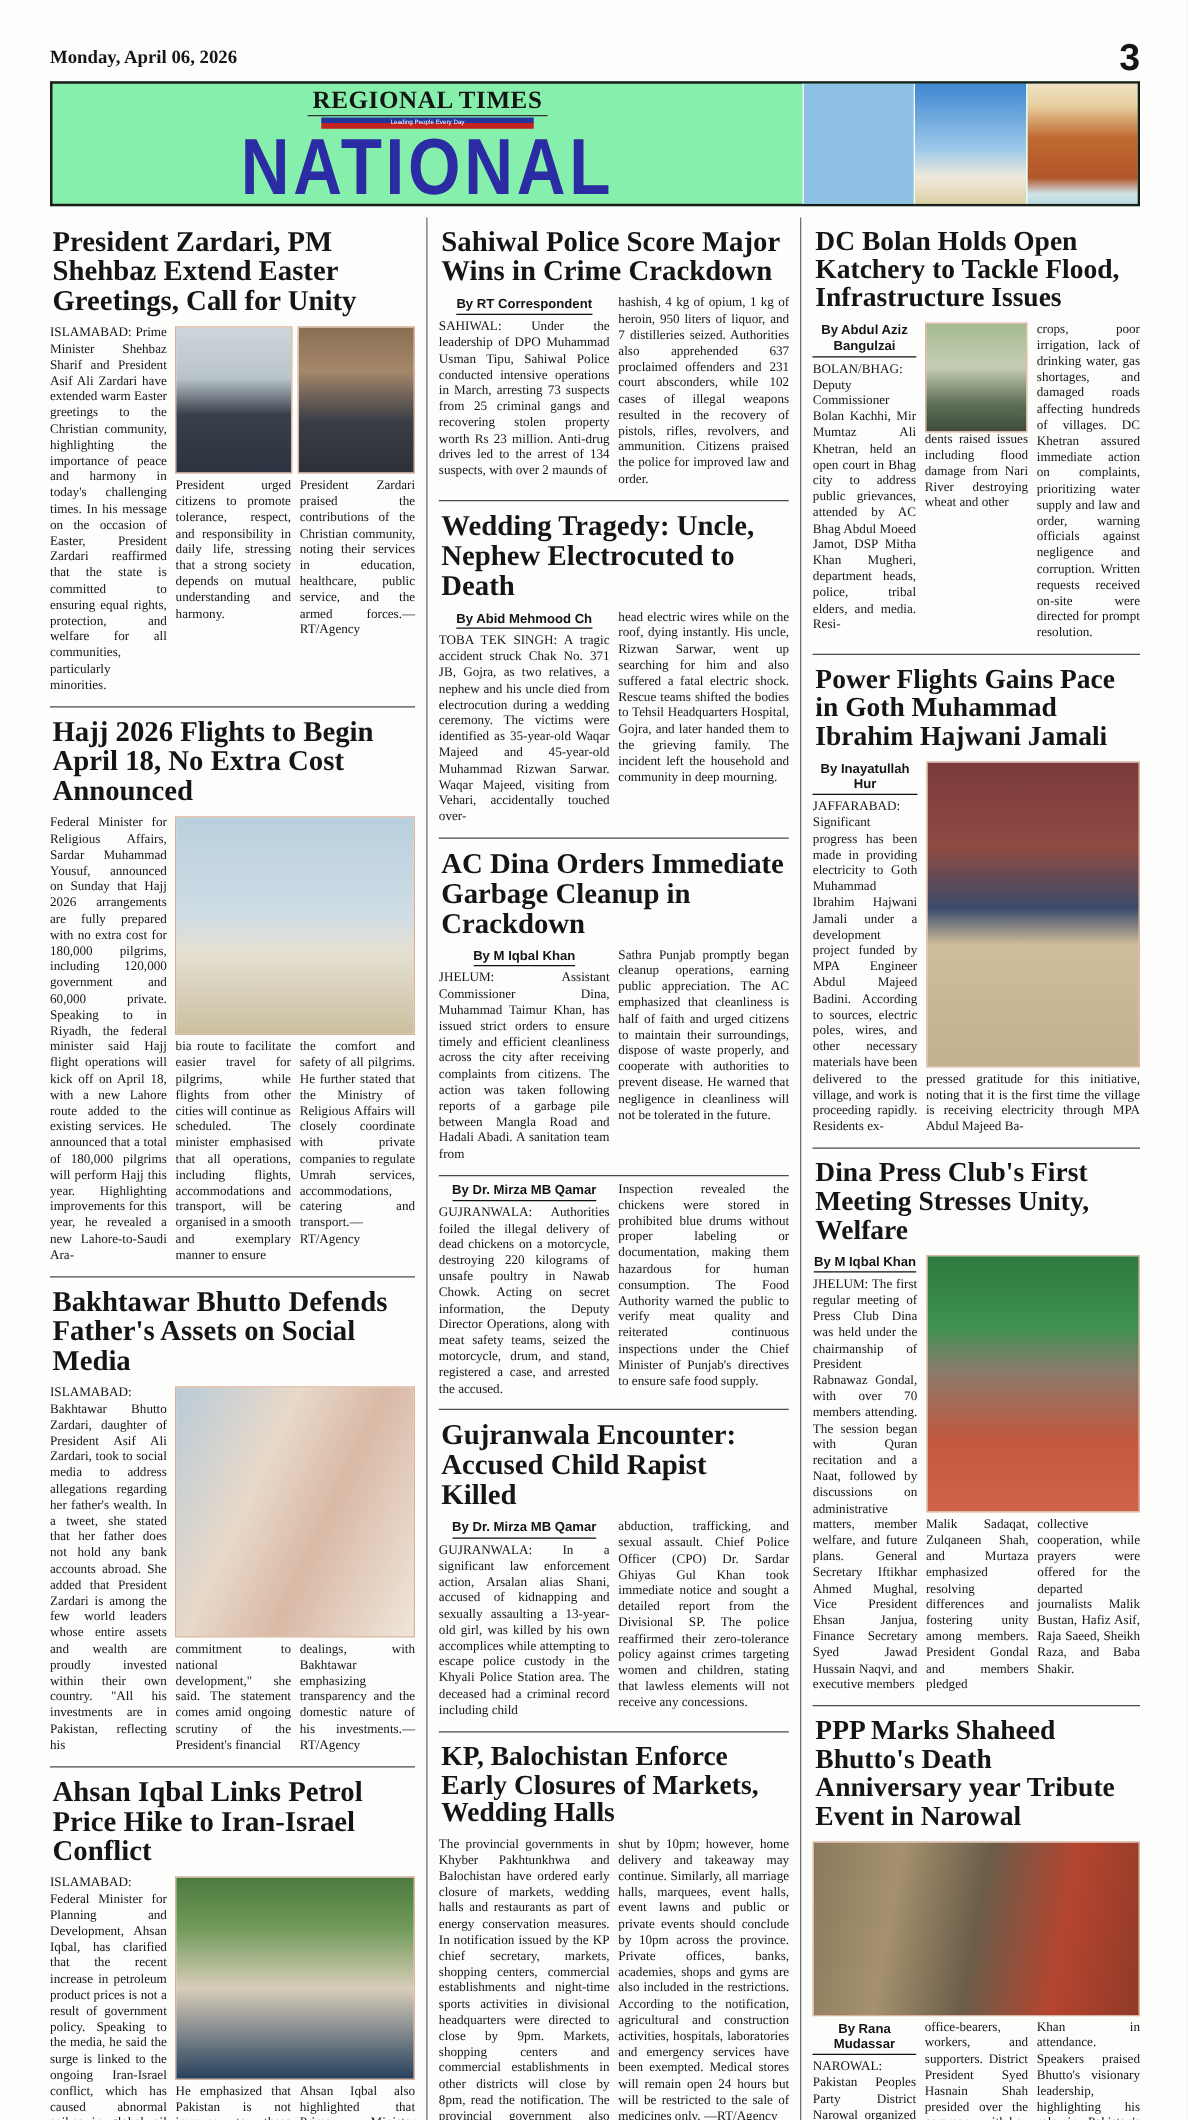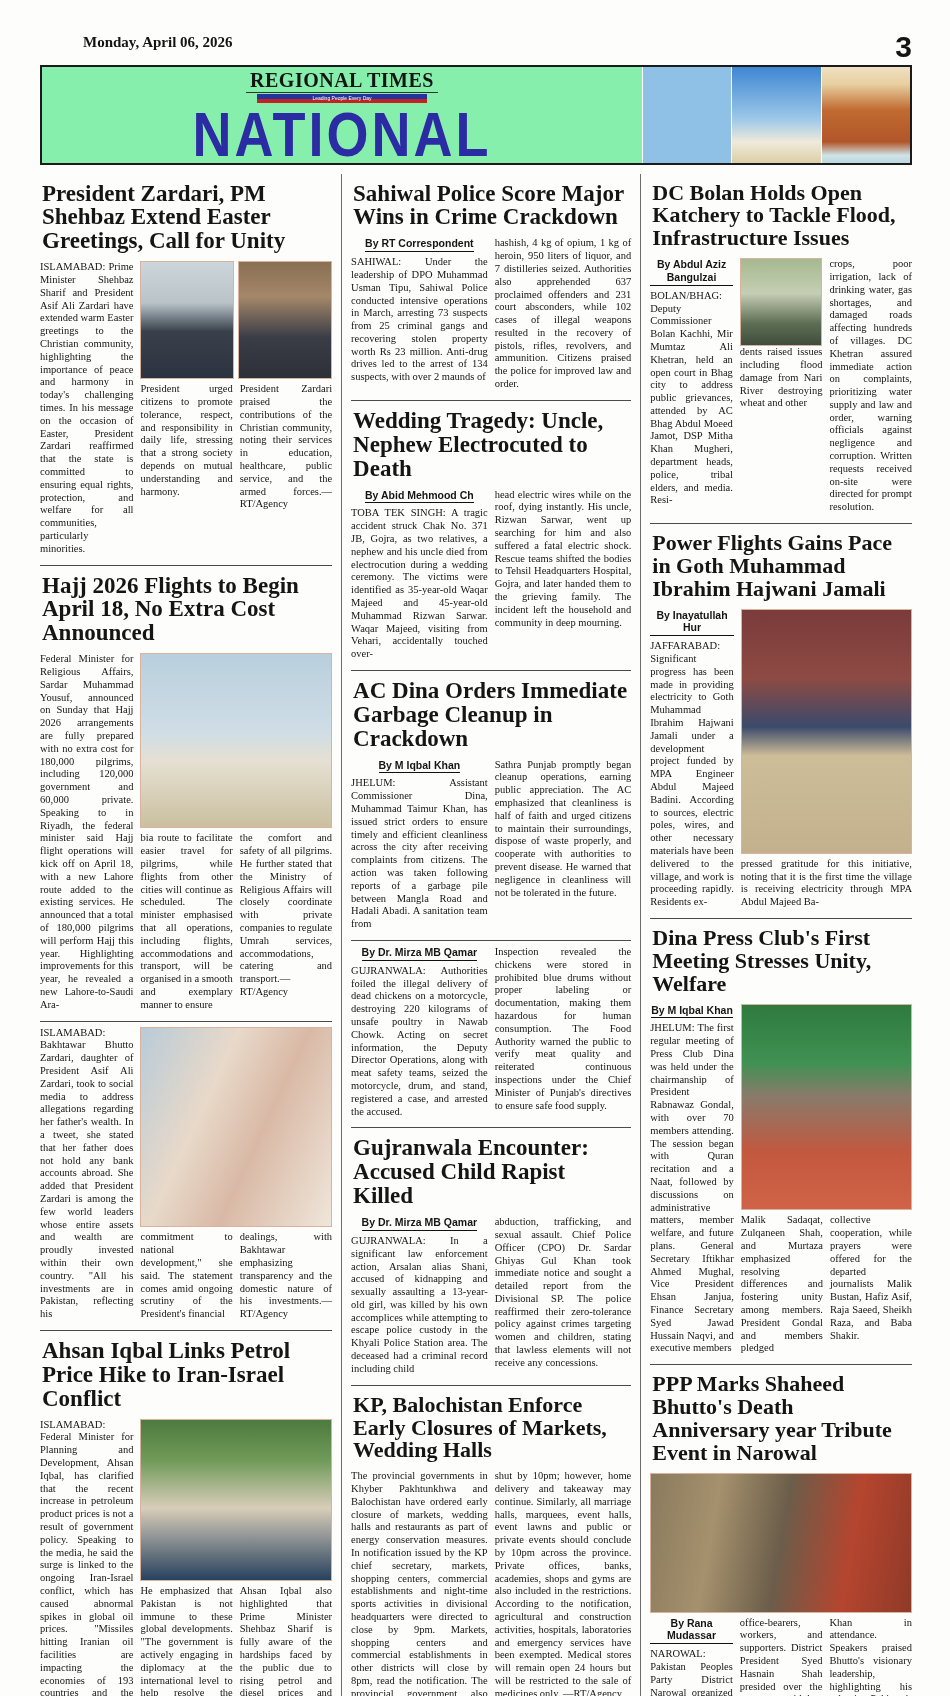--- a/index.html
+++ b/index.html
@@ -1,19 +1,19 @@
 <!DOCTYPE html>
 <html><head>
 <meta charset="utf-8">
 <style>
   html,body{margin:0;padding:0;background:#e8e8e6;}
   .page{width:950px;height:1696px;margin:0 auto;background:#fdfdfb;box-sizing:border-box;
         padding:34px 38px 20px 40px;overflow:hidden;font-family:"Liberation Serif",serif;color:#151515;position:relative;}
   
-  .topbar{display:flex;justify-content:space-between;align-items:flex-start;margin-bottom:5px;margin-left:43px;}
+  .topbar{display:flex;justify-content:space-between;align-items:center;margin-bottom:5px;}
   .date{font-weight:bold;font-size:15px;}
   .pageno{font-weight:bold;font-size:30px;line-height:.85;font-family:"Liberation Sans",sans-serif;}
   
   .banner{border:2px solid #1b1b1b;background:#86efac;display:flex;height:96px;margin-bottom:9px;}
   .banner-left{flex:1;display:flex;flex-direction:column;align-items:center;justify-content:center;overflow:hidden;}
   .brand{font-weight:bold;font-size:20px;letter-spacing:.5px;border-bottom:1px solid #333;padding:0 4px;}
   .brand-bar{width:170px;height:9px;background:linear-gradient(180deg,#22359c 0 52%,#c42121 52% 100%);
              display:flex;align-items:center;justify-content:center;margin-top:1px;}
   .tagline{color:#fff;font-size:5px;line-height:1;font-family:"Liberation Sans",sans-serif;white-space:nowrap;}
   .section-title{color:#2b2ba3;font-family:"Liberation Sans",sans-serif;font-weight:bold;font-size:54px;
@@ -111,20 +111,21 @@
             <div class="photo ph-hajj"></div>
             <div class="two">
               <div class="col">bia route to facilitate easier travel for pilgrims, while flights from other cities will continue as scheduled. The minister emphasised that all operations, including flights, accommodations and transport, will be organised in a smooth and exemplary manner to ensure</div>
               <div class="col">the comfort and safety of all pilgrims. He further stated that the Ministry of Religious Affairs will closely coordinate with private companies to regulate Umrah services, accommodations, catering and transport.—RT/Agency</div>
             </div>
           </div>
         </div>
       </article>
 
       <article class="art">
+        <h2 class="hl">Bakhtawar Bhutto Defends Father's Assets on Social Media</h2>
         <div class="bodyf">
           <div class="col">ISLAMABAD: Bakhtawar Bhutto Zardari, daughter of President Asif Ali Zardari, took to social media to address allegations regarding her father's wealth. In a tweet, she stated that her father does not hold any bank accounts abroad. She added that President Zardari is among the few world leaders whose entire assets and wealth are proudly invested within their own country. "All his investments are in Pakistan, reflecting his</div>
           <div class="wide2">
             <div class="photo ph-bakhtawar"></div>
             <div class="two">
               <div class="col">commitment to national development," she said. The statement comes amid ongoing scrutiny of the President's financial</div>
               <div class="col">dealings, with Bakhtawar emphasizing transparency and the domestic nature of his investments.—RT/Agency</div>
             </div>
           </div>
         </div>

